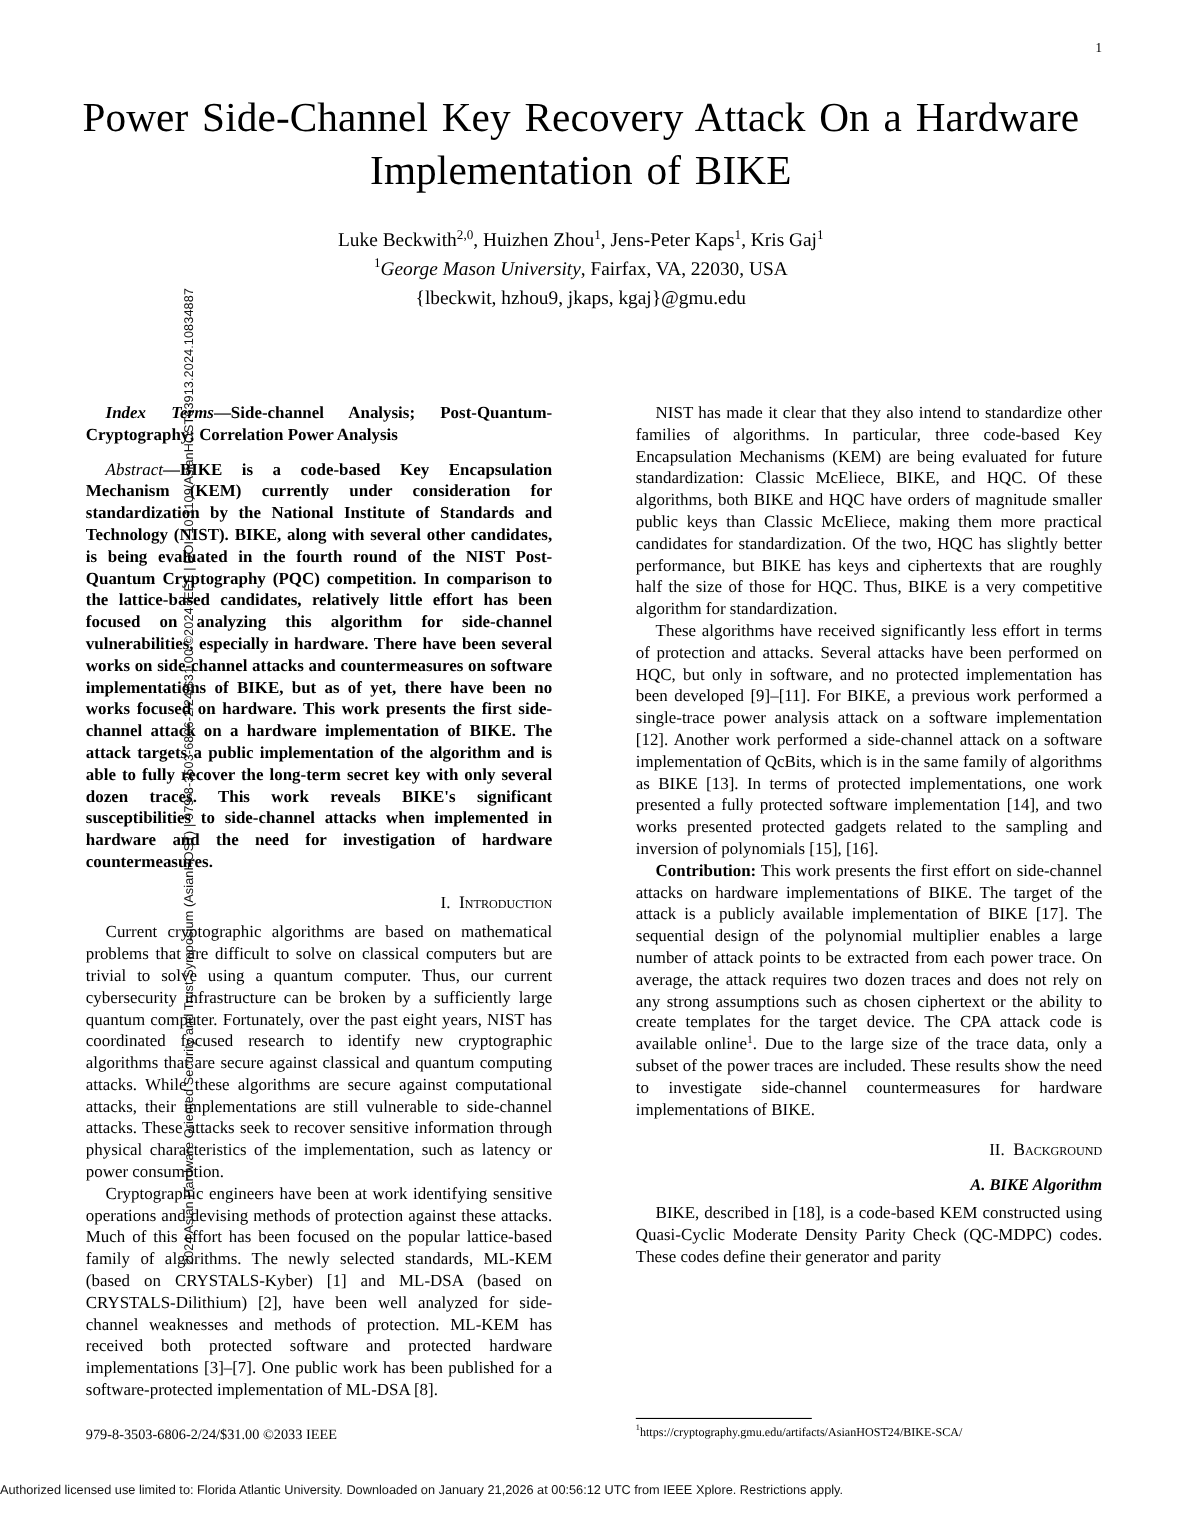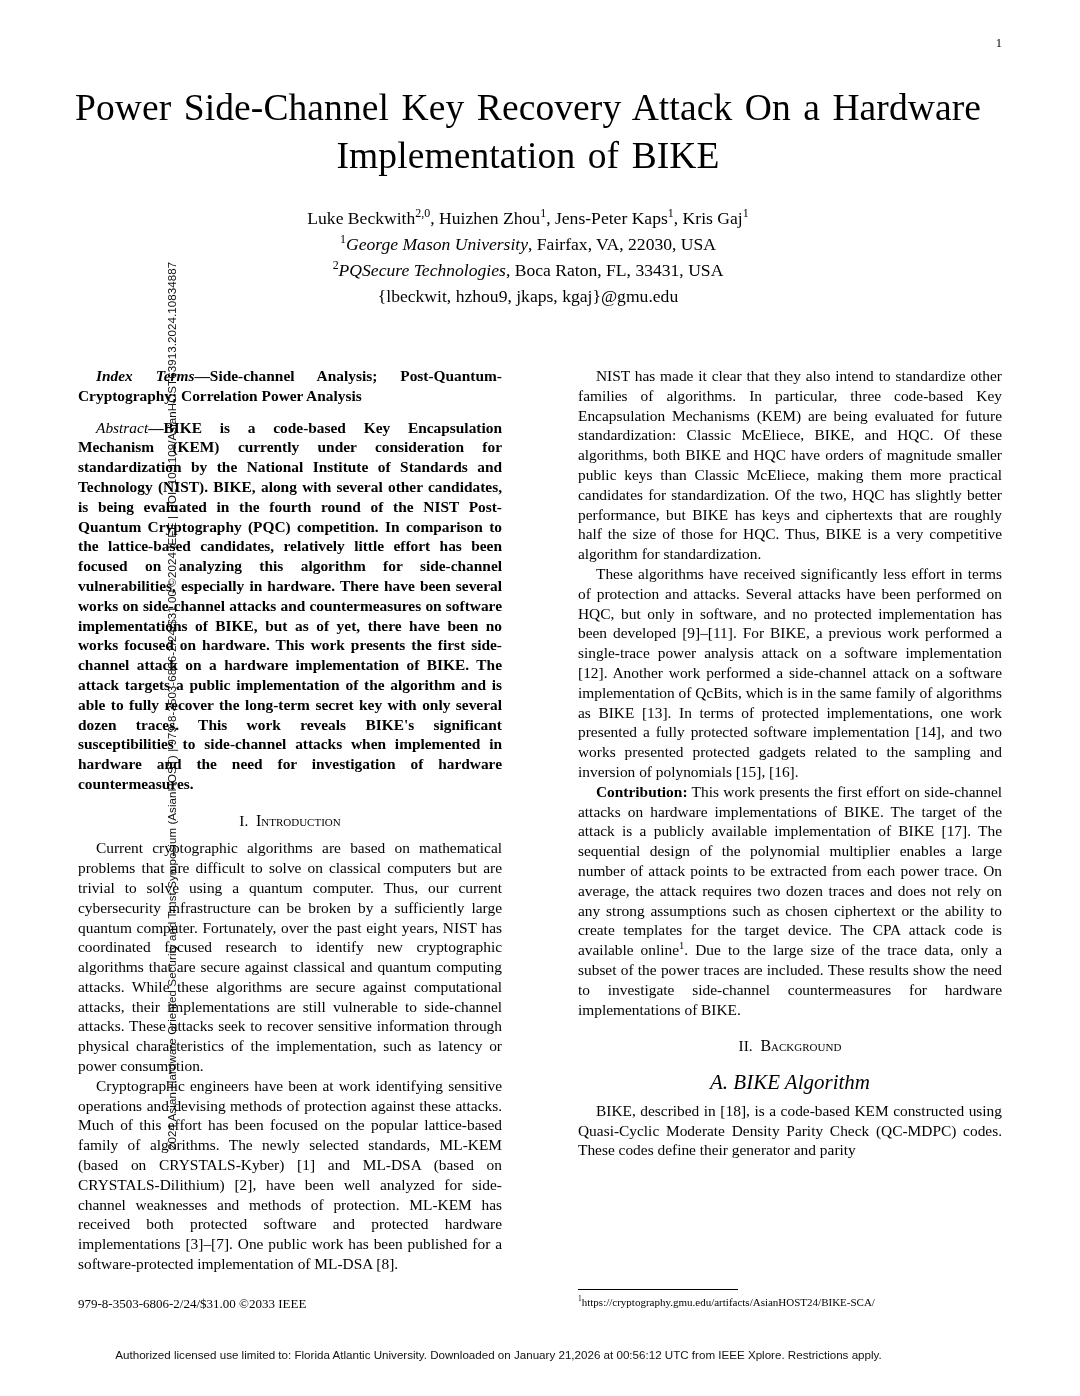--- a/index.html
+++ b/index.html
@@ -101,33 +101,33 @@
     margin: 0 0 12px 0;
     text-indent: 18px;
   }
   .it-label { font-style: italic; font-weight: bold; }
   .abs-label { font-style: italic; font-weight: normal; }
   .contrib-label { font-weight: bold; }
 
   h2.section-head {
     font-size: 15.4px;
     font-weight: normal;
-    text-align: center;
+    text-align: right;
     margin: 17px 0 7px 0;
     text-indent: 0;
   }
   h2.section-head .sc {
     font-variant: small-caps;
     font-size: 1.04em;
   }
   h3.subsection-head {
-    font-size: 21px;
-    font-weight: normal;
+    font-size: 15px;
+    font-weight: bold;
     font-style: italic;
-    text-align: center;
+    text-align: right;
     margin: 12px 0 5px 0;
     text-indent: 0;
   }
 
   
   .footnote-rule {
     position: absolute;
     left: 578px;
     top: 1289px;
     width: 160px;
@@ -146,21 +146,20 @@
     position: absolute;
     left: 78px;
     top: 1296px;
     font-size: 13px;
   }
   .license-line {
     position: absolute;
     left: 0;
     top: 1348px;
     width: 997px;
-    text-align: center;
     font-family: "Liberation Sans", "DejaVu Sans", sans-serif;
     font-size: 11.6px;
     color: #111;
   }
 </style>
 </head>
 <body>
 
 <div class="side-meta">2024 Asian Hardware Oriented Security and Trust Symposium (AsianHOST) | 979-8-3503-6806-2/24/$31.00 ©2024 IEEE | DOI: 10.1109/AsianHOST63913.2024.10834887</div>
 
@@ -170,21 +169,20 @@
   <h1 class="paper-title">Power Side-Channel Key Recovery Attack On a Hardware Implementation of BIKE</h1>
 
   <div class="authors">
     <span class="line">
       <span>Luke Beckwith</span><sup>2,0</sup>,
       <span>Huizhen Zhou</span><sup>1</sup>,
       <span>Jens-Peter Kaps</span><sup>1</sup>,
       <span>Kris Gaj</span><sup>1</sup>
     </span>
     <span class="line"><sup>1</sup><span class="affil-name">George Mason University</span><span>, Fairfax, VA, 22030, USA</span></span>
-    <span class="line"><sup>2</sup><span class="affil-name">PQSecure Technologies</span><span>, Boca Raton, FL, 33431, USA</span></span>
     <span class="line">{lbeckwit, hzhou9, jkaps, kgaj}@gmu.edu</span>
   </div>
 </div>
 
 <div class="columns">
 
   <div class="col col-left">
 
     <p class="index-terms"><span class="it-label">Index Terms</span><span>—Side-channel Analysis; Post-Quantum-Cryptography; Correlation Power Analysis</span></p>
 

